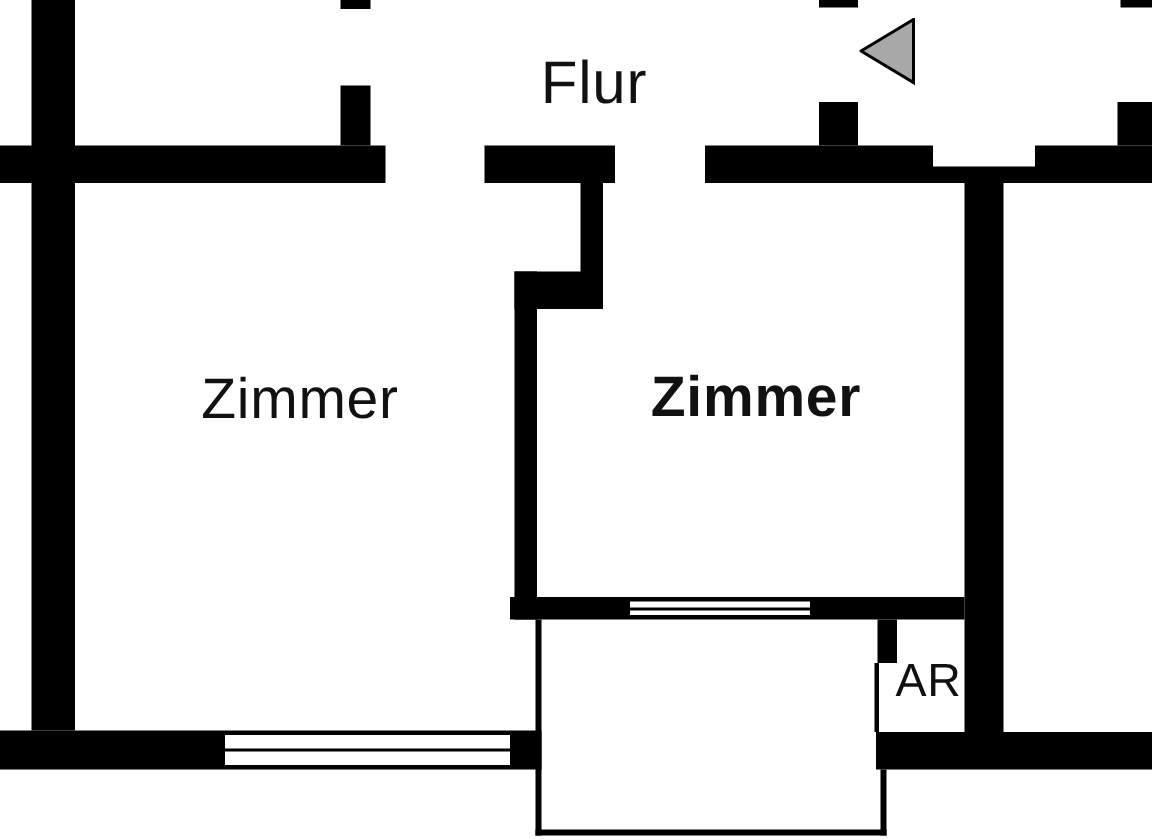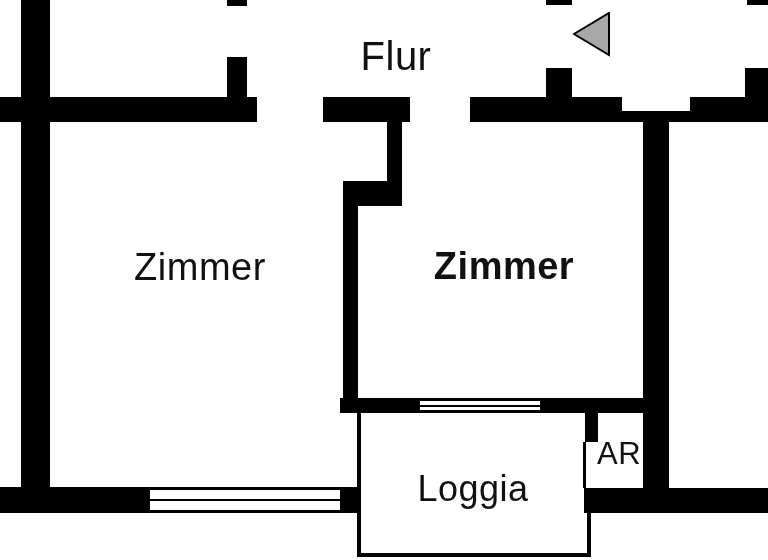--- a/index.html
+++ b/index.html
@@ -103,16 +103,15 @@
   <div class="thinline" style="left:357px; top:553px; width:234px; height:4px;"></div>
   <div class="thinline" style="left:587px; top:513px; width:4px; height:44px;"></div>
 
   <svg class="entrance-arrow" width="38" height="45" viewBox="0 0 38 45">
     <polygon points="36,1 36,43 1,22" stroke-width="2" fill="#a8a8a8" stroke="#000000"></polygon>
   </svg>
 
   <div class="room-label lbl-flur">Flur</div>
   <div class="room-label lbl-wohnen">Zimmer</div>
   <div class="room-label lbl-zimmer">Zimmer</div>
-  <div class="room-label lbl-loggia">Loggia</div>
   <div class="room-label lbl-ar">AR</div>
 
 </div>
 
 </body></html>

